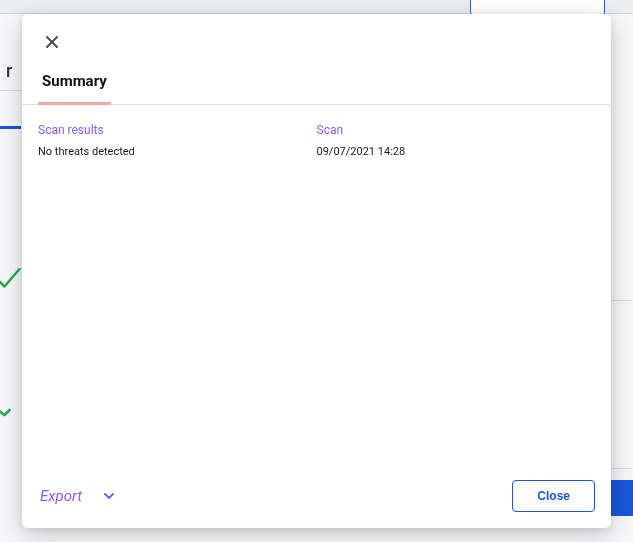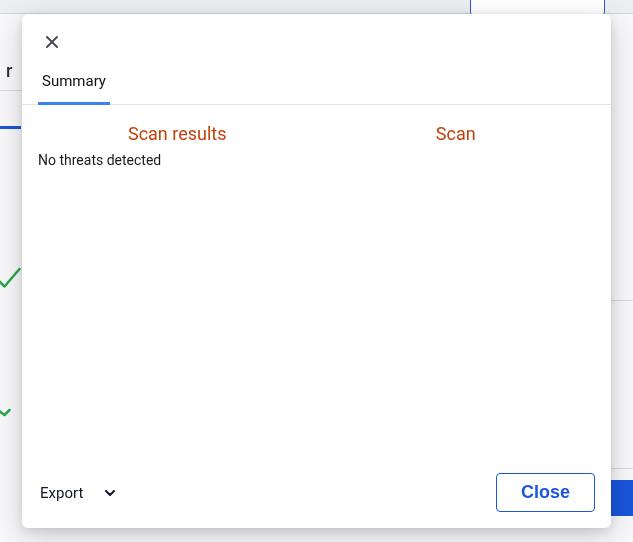--- a/index.html
+++ b/index.html
@@ -106,67 +106,67 @@
     }
     .tab {
       padding: 10px 4px 12px 4px;
       font-size: 15px;
       color: #333;
       cursor: pointer;
       margin-bottom: -1px;
       border-bottom: 3px solid transparent;
     }
     .tab.active {
-      font-weight: 400;
+      font-weight: 700;
       color: #111;
-      border-bottom: 3px solid #3b82f6;
+      border-bottom: 3px solid #fca5a5;
     }
 
     .content {
       flex: 1;
       padding: 18px 16px;
       display: flex;
     }
     .col {
       flex: 1;
     }
     .col-label {
-      font-size: 18px;
-      color: #c2410c;
+      font-size: 12px;
+      color: #8b5cf6;
       margin-bottom: 8px;
-      text-align: center;
     }
     .col-value {
-      font-size: 14px;
+      font-size: 11px;
       color: #1b1b1d;
     }
 
     .modal-footer {
       display: flex;
       justify-content: space-between;
       align-items: center;
       padding: 12px 16px 16px 16px;
     }
     .export-btn {
       display: inline-flex;
       align-items: center;
       gap: 21px;
       font-size: 15px;
-      color: #0f172a;
+      color: #8b5cf6;
       cursor: pointer;
       padding: 6px 2px;
+      font-style: italic;
     }
     .export-btn svg { width: 12px; height: 12px; }
     .close-btn {
       border: 1px solid #1a56db;
       color: #1a56db;
       background: #fff;
       border-radius: 4px;
       padding: 8px 24px;
-      font-size: 18px;
+      font-size: 12px;
       font-weight: 600;
       cursor: pointer;
     }
   </style>
 </head>
 <body>
 
 <div class="bg-layer">
   <div class="bg-bar-top"></div>
   <div class="bg-btn-outline"></div>
@@ -198,20 +198,21 @@
     <div class="tab active">Summary</div>
   </div>
 
   <div class="content">
     <div class="col">
       <div class="col-label">Scan results</div>
       <div class="col-value">No threats detected</div>
     </div>
     <div class="col">
       <div class="col-label">Scan</div>
+      <div class="col-value">09/07/2021 14:28</div>
     </div>
   </div>
 
   <div class="modal-footer">
     <div class="export-btn">
       <span>Export</span>
       <svg viewBox="0 0 12 12" fill="none" stroke="currentColor" stroke-width="2" stroke-linecap="round" stroke-linejoin="round">
         <polyline points="2,4 6,8 10,4"></polyline>
       </svg>
     </div>

